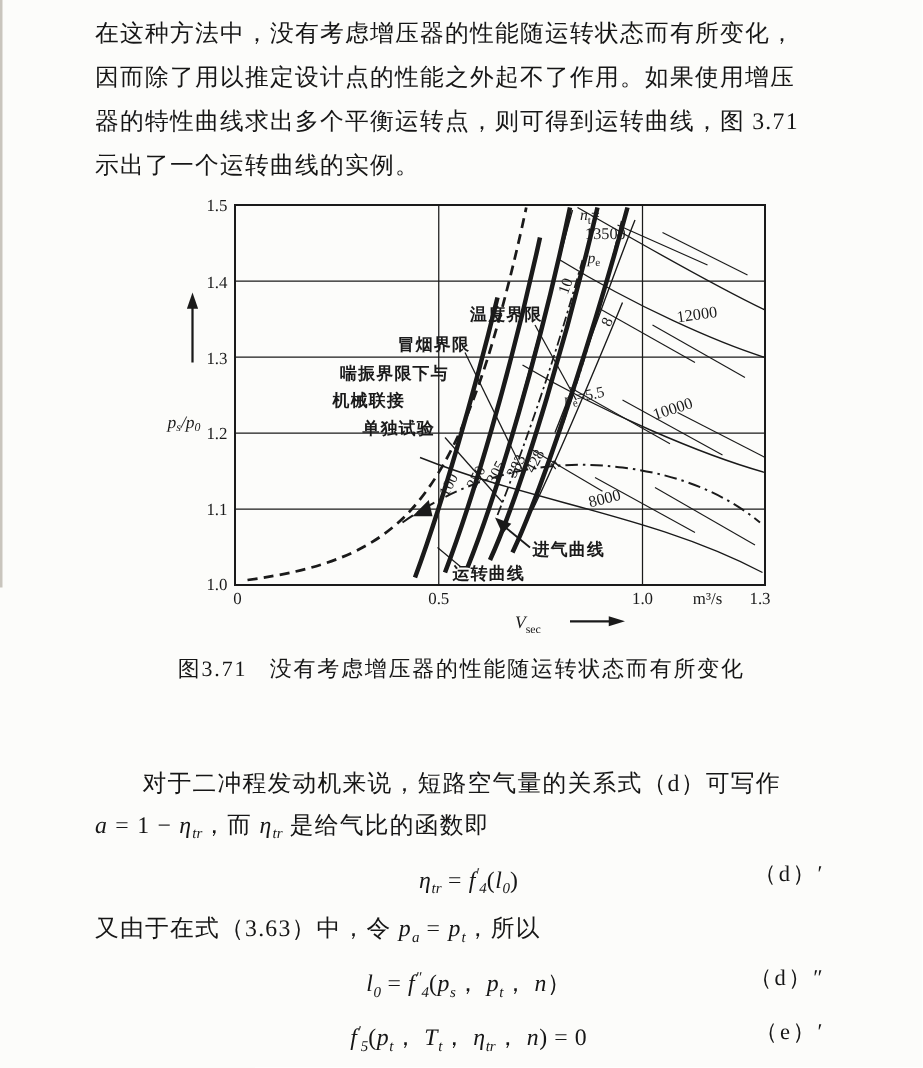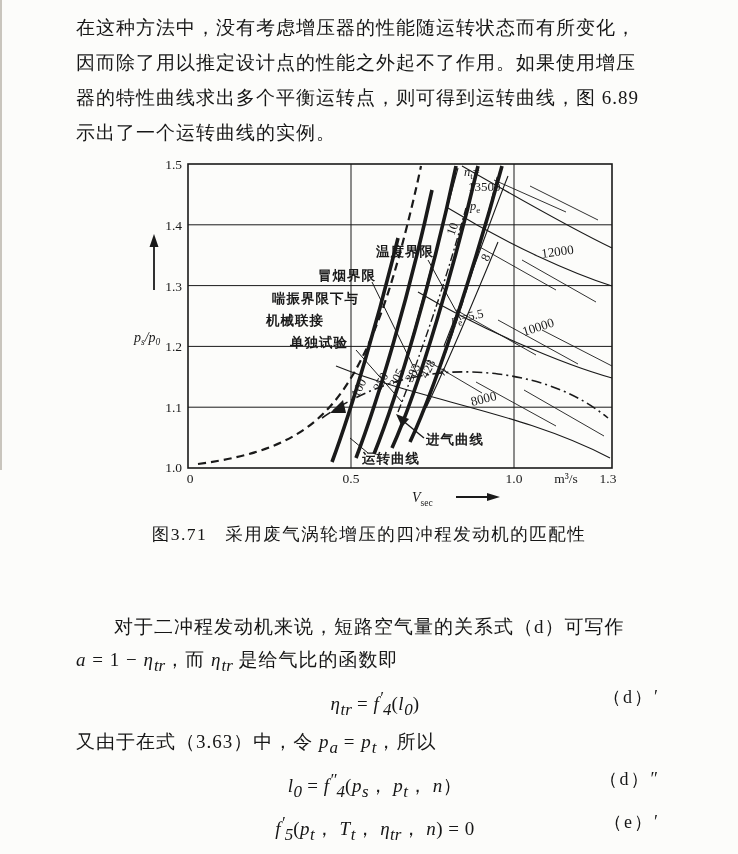--- a/index.html
+++ b/index.html
@@ -12,21 +12,21 @@
     overflow:hidden;
   }
   .scan-edge{position:absolute;left:0;top:0;width:2px;height:470px;background:#c9c5bd;}
   .text-block{padding:10px 64px 0 76px;}
   .cn-line{
     font-size:19px;line-height:35px;letter-spacing:1px;white-space:nowrap;
   }
   .lower .cn-line{line-height:33px;}
   .indent{text-indent:38px;margin-top:40px;}
   .it{font-style:italic;}
-  sub,sup{font-style:italic;font-size:17px;letter-spacing:0;}
+  sub,sup{font-style:italic;font-size:12px;letter-spacing:0;}
   .eq-row{
     position:relative;text-align:center;font-size:19px;line-height:31px;
     letter-spacing:0.5px;white-space:nowrap;
   }
   .eq-label{position:absolute;right:14px;top:0;font-size:18px;letter-spacing:2px;}
   .figure-wrap{margin:0 0 0 126px;width:560px;}
   .caption{
     text-align:center;font-size:17.5px;letter-spacing:1.5px;margin-top:8px;
     white-space:nowrap;
   }
@@ -42,21 +42,21 @@
 </style>
 </head>
 <body>
 
 <div class="page">
   <div class="scan-edge"></div>
 
   <div class="text-block">
     <div class="cn-line">在这种方法中，没有考虑增压器的性能随运转状态而有所变化，</div>
     <div class="cn-line">因而除了用以推定设计点的性能之外起不了作用。如果使用增压</div>
-    <div class="cn-line">器的特性曲线求出多个平衡运转点，则可得到运转曲线，图 6.89</div>
+    <div class="cn-line">器的特性曲线求出多个平衡运转点，则可得到运转曲线，图 3.71</div>
     <div class="cn-line">示出了一个运转曲线的实例。</div>
   </div>
 
   <div class="figure-wrap">
     <svg viewBox="0 0 520 360" width="520" height="360">
 
       <g>
         <rect class="ink" x="62" y="14" width="424" height="304" stroke-width="1.6"></rect>
         <line class="ink" x1="62" y1="74.8" x2="486" y2="74.8" stroke-width="1"></line>
         <line class="ink" x1="62" y1="135.6" x2="486" y2="135.6" stroke-width="1"></line>
@@ -176,21 +176,21 @@
         <text class="cjk" x="146" y="153">喘振界限下与</text>
         <text class="cjk" x="140" y="175">机械联接</text>
         <text class="cjk" x="164" y="197">单独试验</text>
         <text class="cjk" x="300" y="294">进气曲线</text>
         <text class="cjk" x="236" y="313">运转曲线</text>
       </g>
     </svg>
   </div>
 
   <div class="caption">
-    <span class="cap-num">图3.71</span><span>采用废气涡轮增压的四冲程发动机的匹配性</span>
+    <span class="cap-num">图3.71</span><span>没有考虑增压器的性能随运转状态而有所变化</span>
   </div>
 
   <div class="text-block lower">
     <div class="cn-line indent">对于二冲程发动机来说，短路空气量的关系式（d）可写作</div>
     <div class="cn-line"><span class="it">a</span><span> = 1 − </span><span class="it">η</span><sub>tr</sub><span>，而 </span><span class="it">η</span><sub>tr</sub><span> 是给气比的函数即</span></div>
 
     <div class="eq-row">
       <span><span class="it">η</span><sub>tr</sub><span> = </span><span class="it">f</span><sup>′</sup><sub>4</sub><span>(</span><span class="it">l</span><sub>0</sub><span>)</span></span>
       <span class="eq-label">（d）′</span>
     </div>

